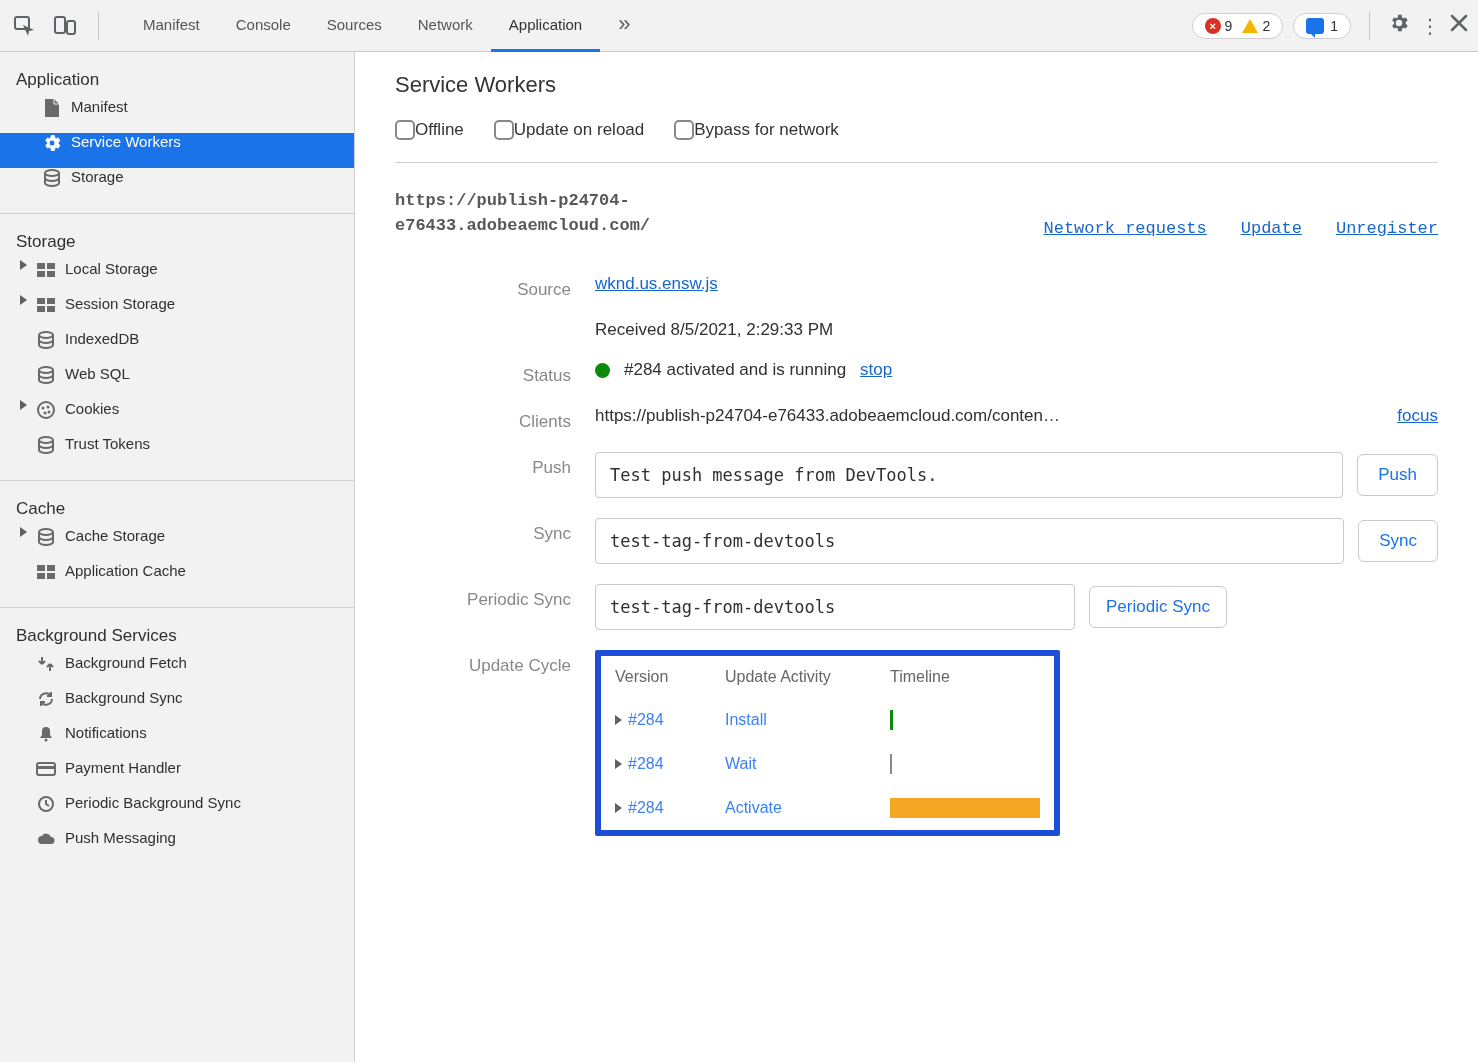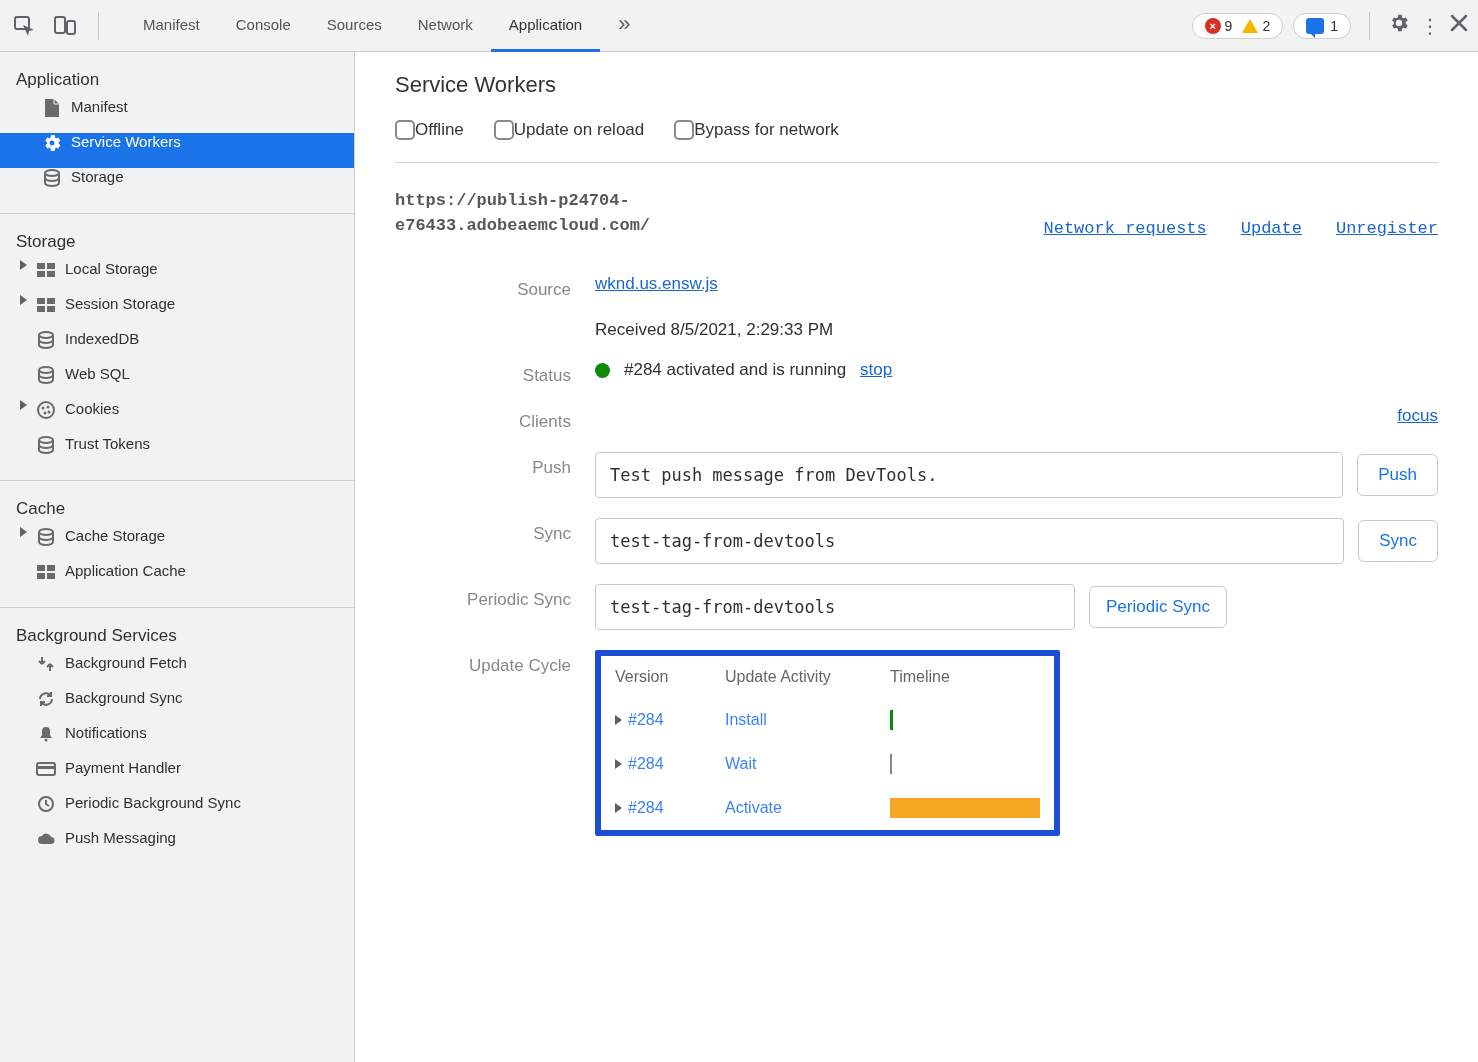--- a/index.html
+++ b/index.html
@@ -380,20 +380,21 @@
         <div class="fval">
           <span class="green-dot"></span>
           <span>#284 activated and is running</span>
           <span class="linku">stop</span>
         </div>
       </div>
 
       <div class="frow">
         <div class="flabel">Clients</div>
         <div class="fval">
+          <span class="client-url">https://publish-p24704-e76433.adobeaemcloud.com/conten…</span>
           <span class="linku" style="margin-left:auto;">focus</span>
         </div>
       </div>
 
       <div class="frow">
         <div class="flabel">Push</div>
         <div class="fval">
           <input class="txt-input" value="Test push message from DevTools." style="">
           <button class="btn-outline">Push</button>
         </div>

